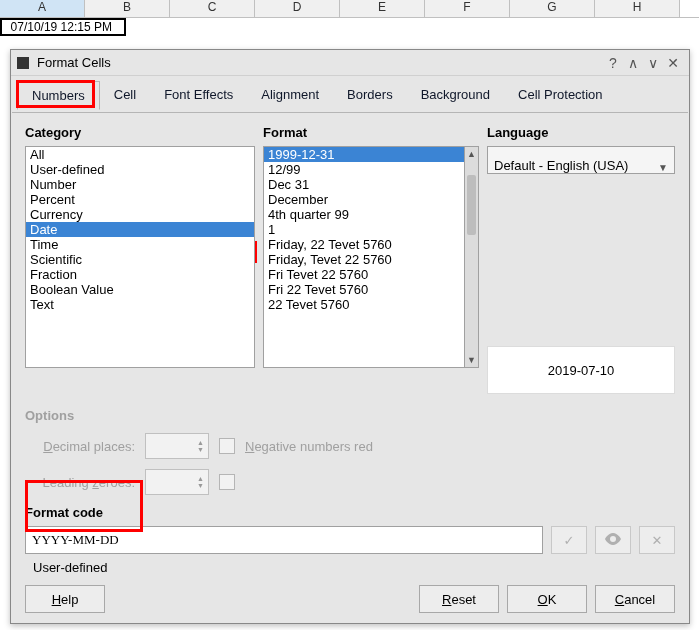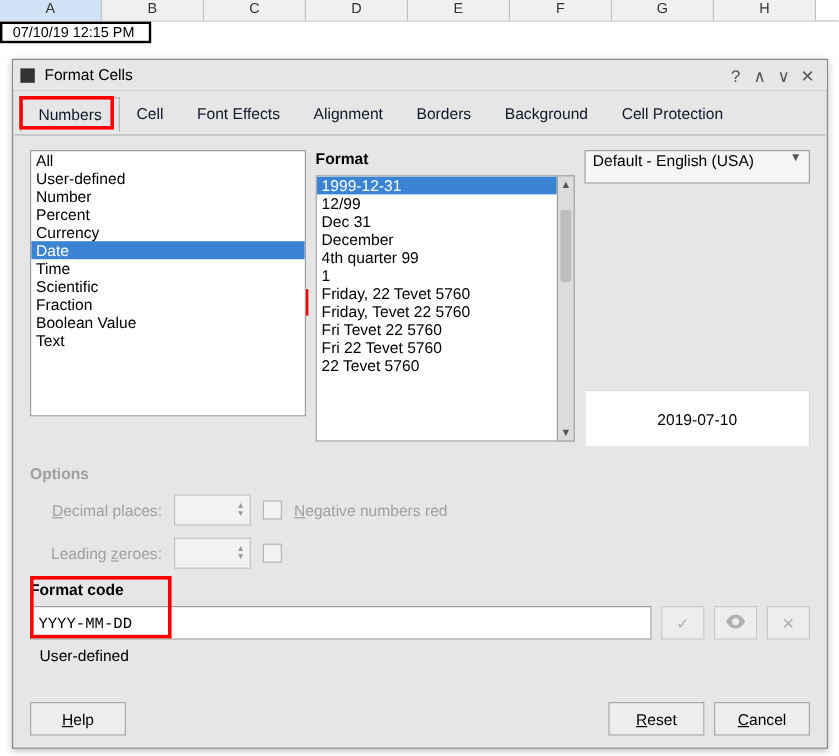--- a/index.html
+++ b/index.html
@@ -42,38 +42,38 @@
 .listbox .item { padding: 0 4px; font-size: 13px; cursor: default; }
 .listbox .item.sel { background: #3b84d4; color: #fff; }
 
 .fmt-list-wrap { display: flex; }
 .fmt-list { flex: 1; }
 .fmt-scroll { width: 14px; background: #dcdcdc; border: 1px solid #a0a0a0; border-left: none; display: flex; flex-direction: column; }
 .fmt-scroll .thumb { background: #bdbdbd; height: 60px; margin: 14px 2px 0; border-radius: 2px; }
 .fmt-scroll .arrow { height: 14px; display: flex; align-items: center; justify-content: center; font-size: 9px; color: #555; }
 .fmt-scroll .spacer { flex: 1; }
 
-.lang-select { width: 100%; height: 28px; background: #f5f5f5; border: 1px solid #a0a0a0; display: flex; align-items: flex-start; padding: 0 6px; justify-content: space-between; cursor: default; }
+.lang-select { width: 100%; height: 28px; background: #f5f5f5; border: 1px solid #a0a0a0; display: flex; align-items: flex-end; padding: 0 6px; justify-content: space-between; cursor: default; }
 .lang-select .chev { font-size: 10px; color: #555; }
 
 .preview { margin-top: 172px; height: 48px; background: #fff; border: 1px solid #dcdcdc; display: flex; align-items: center; justify-content: center; font-size: 13px; }
 
 .options { margin-top: 14px; }
 .options-label { font-weight: bold; color: #a0a0a0; margin-bottom: 10px; }
 .opt-row { display: flex; align-items: center; gap: 10px; margin-bottom: 10px; }
 .opt-label { width: 110px; text-align: right; color: #a0a0a0; font-size: 13px; }
 .opt-label .ul { text-decoration: underline; }
 .spinner { width: 64px; height: 26px; border: 1px solid #c0c0c0; background: #f2f2f2; display: flex; align-items: center; justify-content: flex-end; padding-right: 4px; }
 .spinner .sctrl { display: flex; flex-direction: column; font-size: 7px; color: #999; line-height: 7px; margin-left: 4px; }
 .chk { width: 16px; height: 16px; border: 1px solid #b5b5b5; background: #f2f2f2; }
 .chk-label { color: #a0a0a0; }
 
 .fcode-label { font-weight: bold; margin: 8px 0 6px; }
 .fcode-row { display: flex; align-items: center; gap: 8px; }
-.fcode-input { flex: 1; height: 28px; border: 1px solid #a0a0a0; background: #fff; padding: 0 6px; font-size: 13px; font-family: Liberation Mono, monospace; }
+.fcode-input { flex: 1; height: 28px; border: 1px solid #a0a0a0; background: #fff; padding: 0 6px; font-size: 13px; font-family: Liberation Serif, serif; }
 .icon-btn { width: 36px; height: 28px; border: 1px solid #c8c8c8; background: #ededed; display: flex; align-items: center; justify-content: center; color: #b0b0b0; cursor: default; }
 
 .userdef { margin-top: 6px; margin-left: 8px; font-size: 13px; }
 
 .footer { position: absolute; bottom: 10px; left: 14px; right: 14px; display: flex; align-items: center; }
 .footer .spacer { flex: 1; }
 .btn { height: 28px; min-width: 80px; padding: 0 14px; border: 1px solid #a8a8a8; background: #ededed; font-size: 13px; cursor: default; display: flex; align-items: center; justify-content: center; }
 .footer .btn + .btn { margin-left: 8px; }
 .ul { text-decoration: underline; }
 </style>
@@ -117,20 +117,21 @@
   </div>
   <div class="tabbar-border"></div>
 
   <div class="hl-red" style="left:5px; top:30px; width:79px; height:28px;"></div>
   <div class="hl-red" style="left:14px; top:191px; width:232px; height:22px;"></div>
   <div class="hl-red" style="left:14px; top:430px; width:118px; height:52px;"></div>
 
   <div class="body">
     <div class="cols3">
       <div class="col-cat">
+        <div class="section-label">Category</div>
         <div class="listbox">
           <div class="item">All</div>
           <div class="item">User-defined</div>
           <div class="item">Number</div>
           <div class="item">Percent</div>
           <div class="item">Currency</div>
           <div class="item sel">Date</div>
           <div class="item">Time</div>
           <div class="item">Scientific</div>
           <div class="item">Fraction</div>
@@ -158,20 +159,21 @@
           <div class="fmt-scroll">
             <div class="arrow">▲</div>
             <div class="thumb"></div>
             <div class="spacer"></div>
             <div class="arrow">▼</div>
           </div>
         </div>
       </div>
 
       <div class="col-lang">
+        <div class="section-label">Language</div>
         <div class="lang-select">
           <span>Default - English (USA)</span>
           <span class="chev">▼</span>
         </div>
         <div class="preview">2019-07-10</div>
       </div>
     </div>
 
     <div class="options">
       <div class="options-label">Options</div>
@@ -218,16 +220,19 @@
 
   <div class="footer">
     <div class="btn">
         <span><span class="ul">H</span><span>elp</span></span>
       </div>
     <div class="spacer"></div>
     <div class="btn">
         <span><span class="ul">R</span>eset</span>
       </div>
     <div class="btn">
+        <span><span class="ul">O</span>K</span>
+      </div>
+    <div class="btn">
         <span><span class="ul">C</span>ancel</span>
       </div>
   </div>
 </div>
 
 </body></html>

